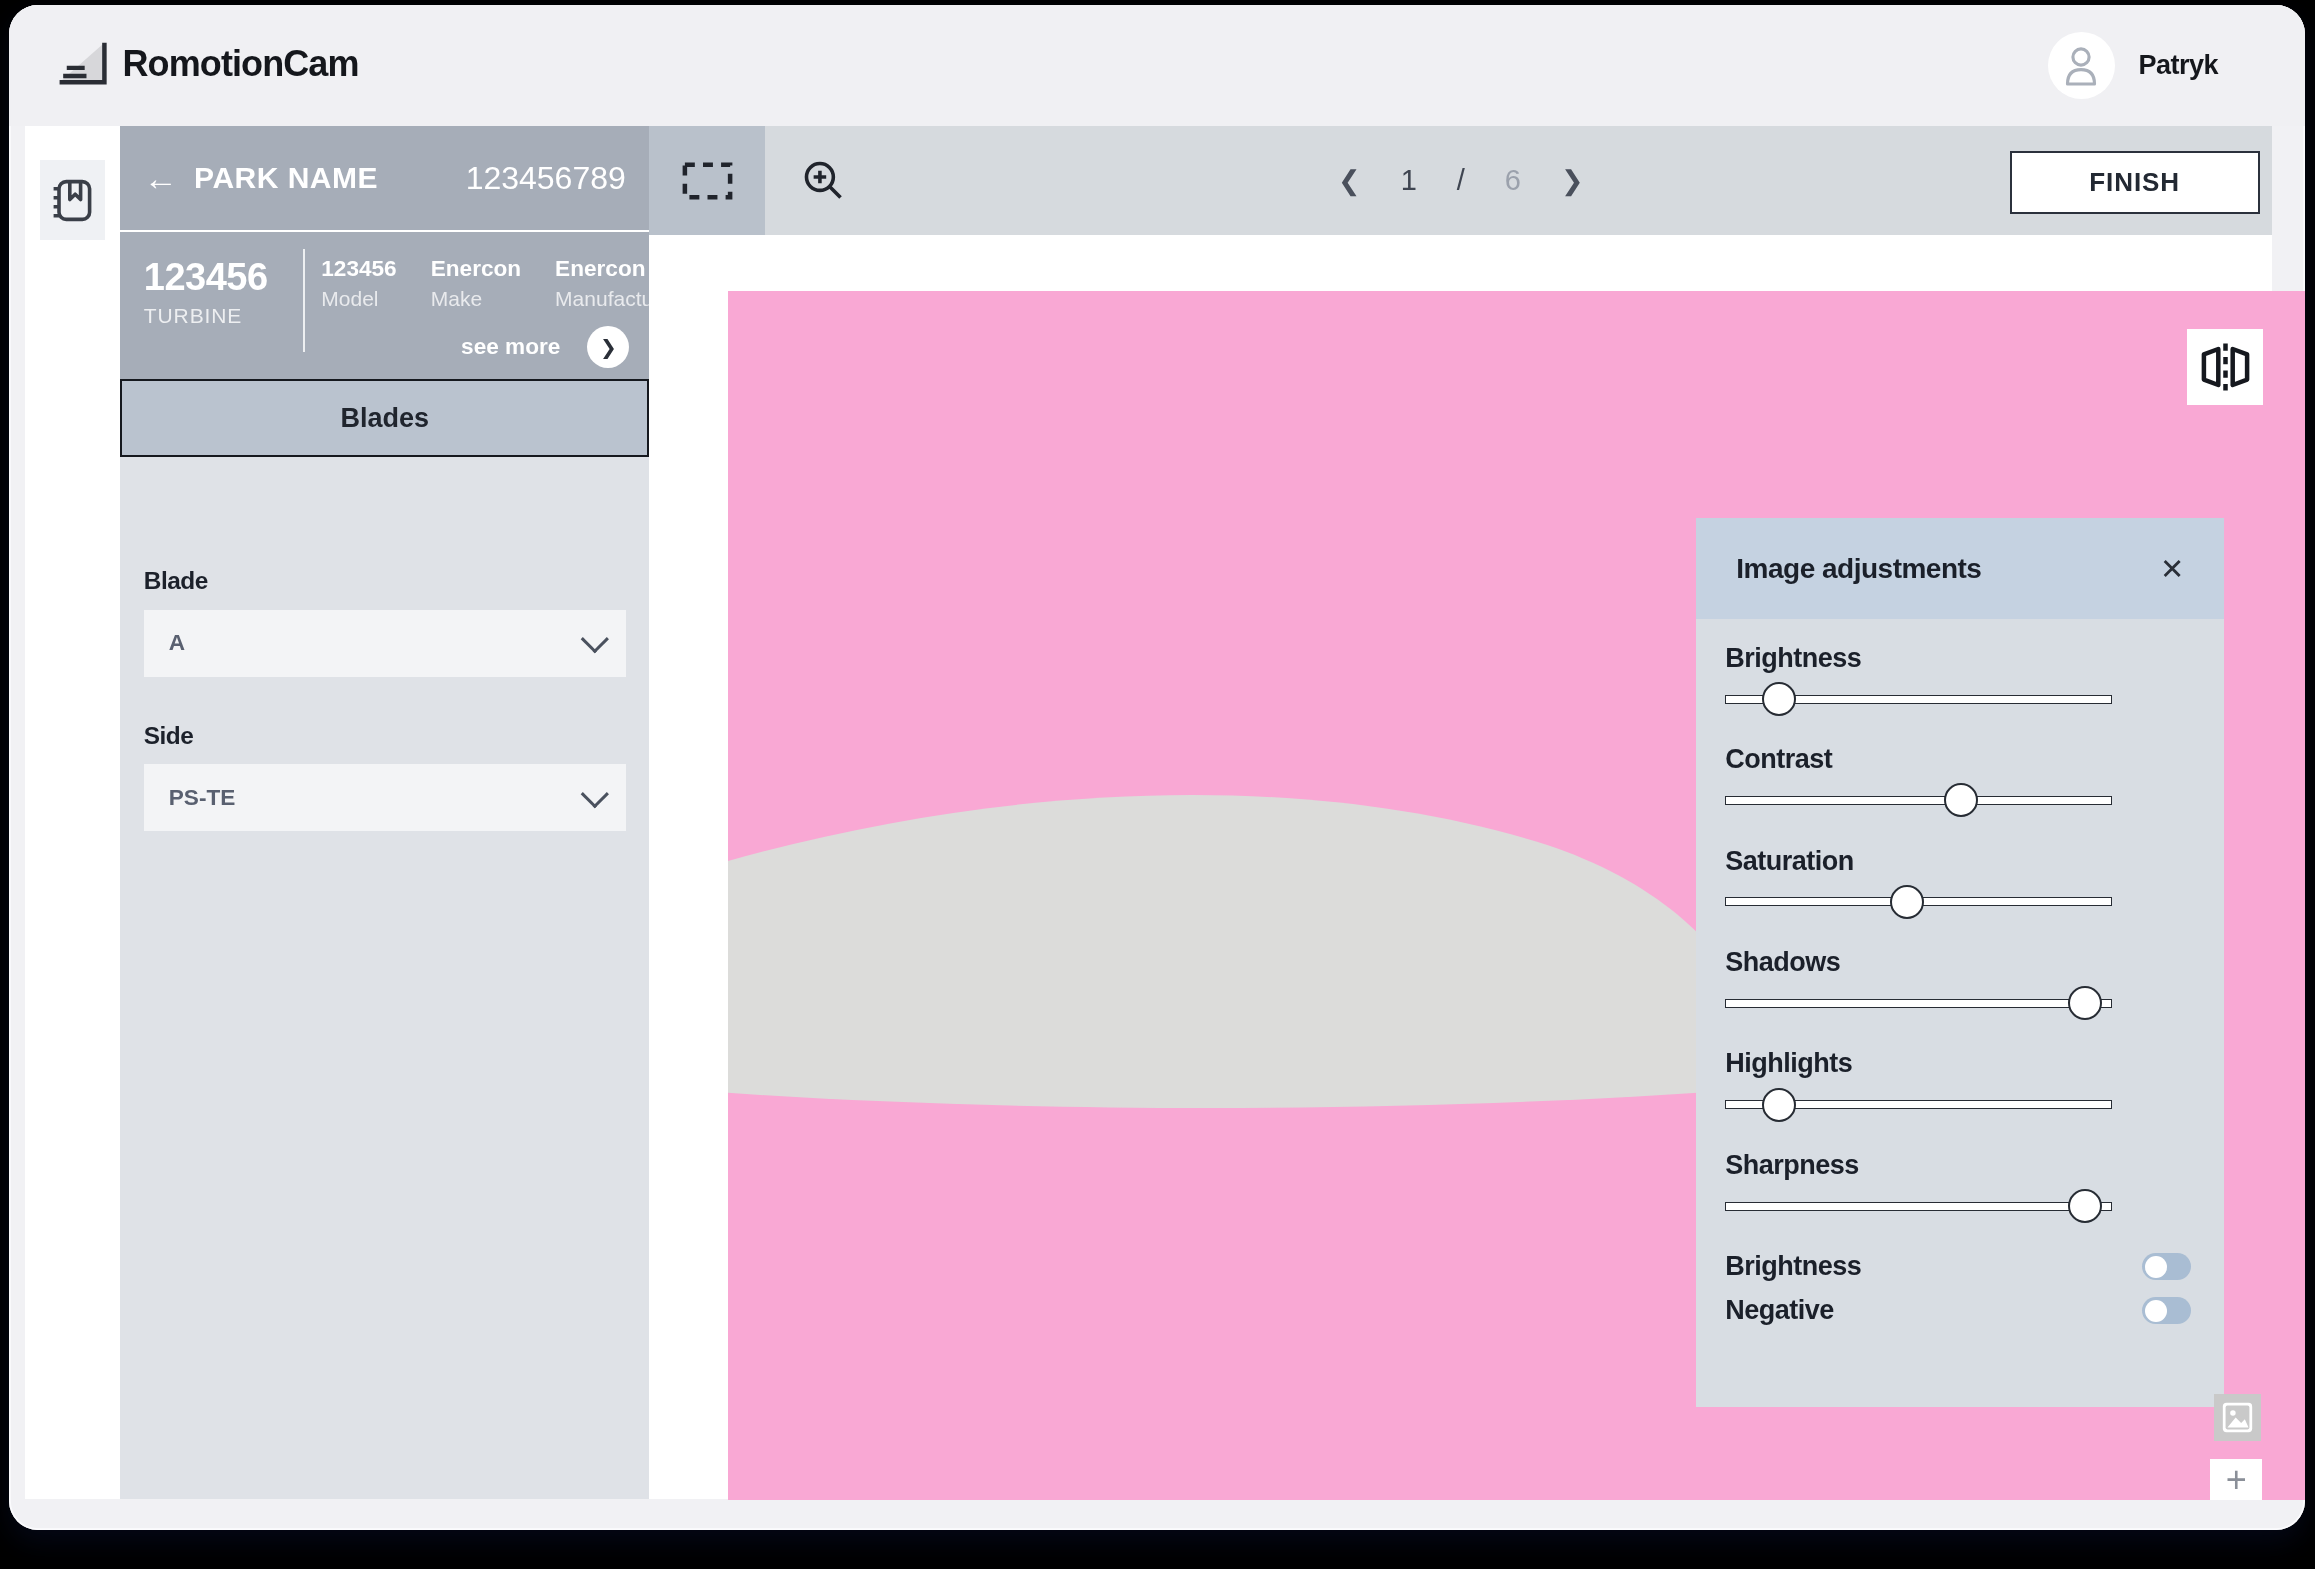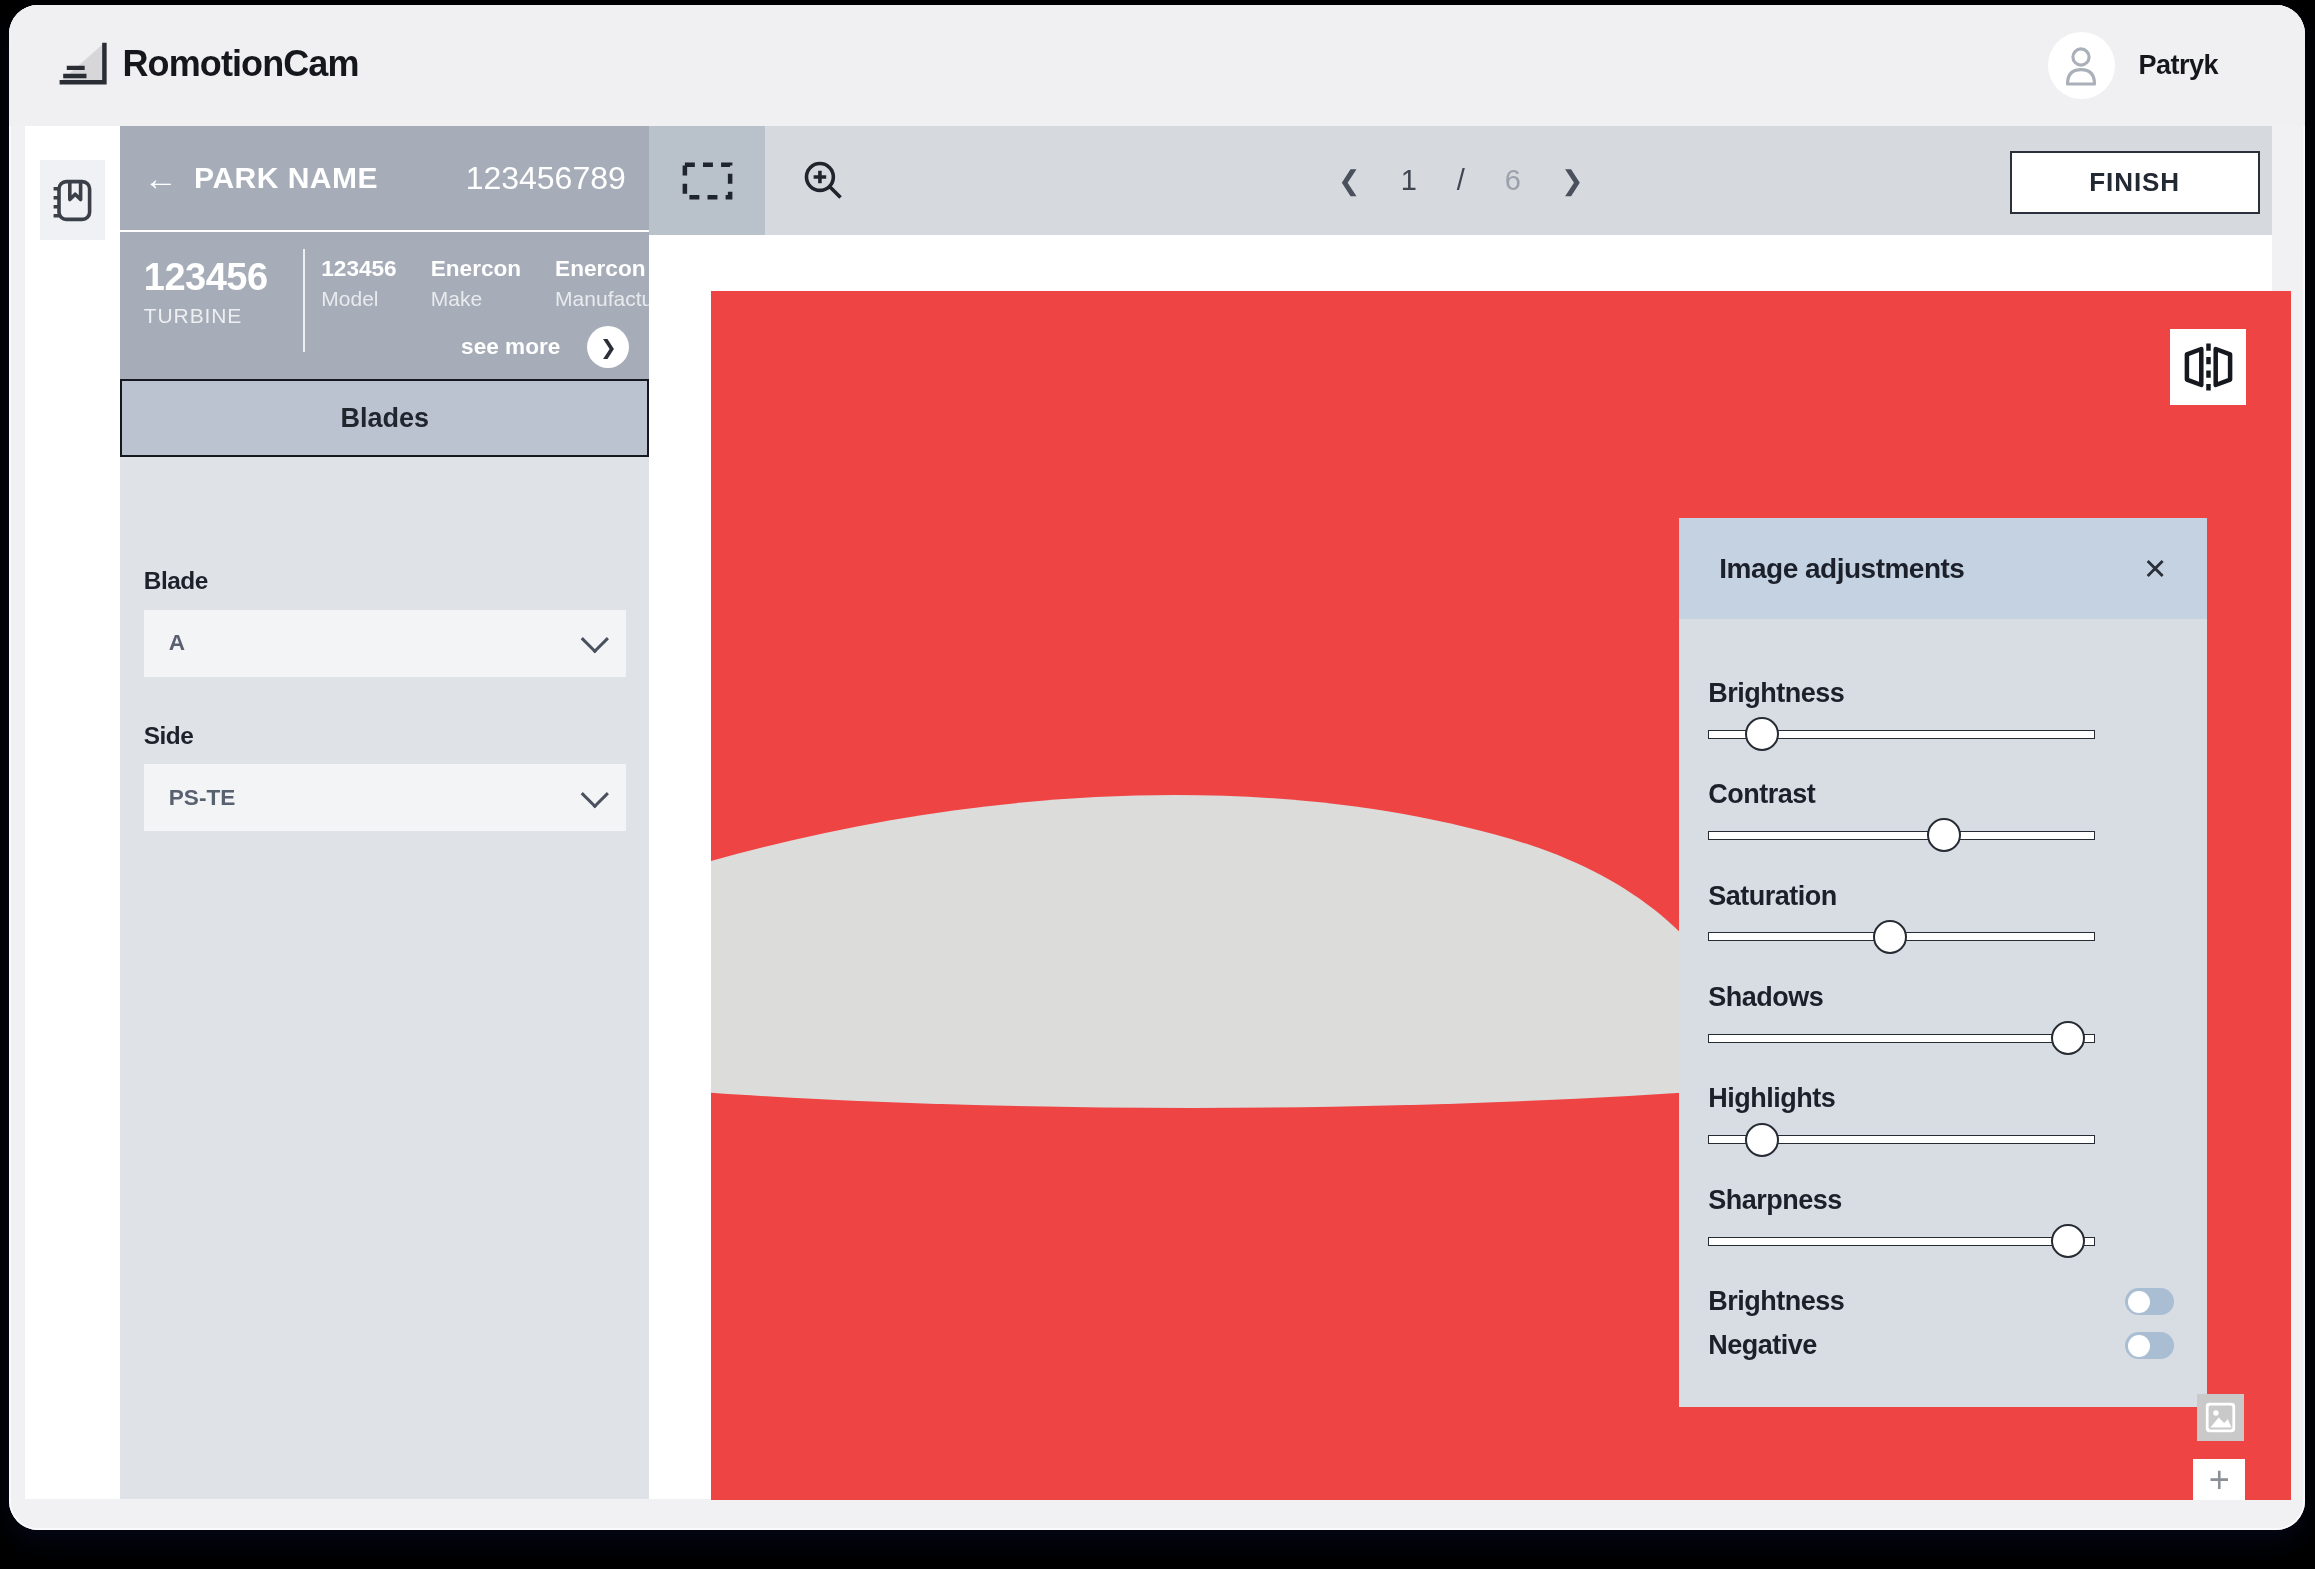--- a/index.html
+++ b/index.html
@@ -59,31 +59,31 @@
   .tool-btn { width:116px; height:109px; display:flex; align-items:center; justify-content:center; cursor:pointer; }
   .tool-btn.active { background:#b9c1cb; }
   .pager { position:absolute; left:50%; transform:translateX(-50%); display:flex; align-items:center; gap:40px;
     font-size:29px; color:#3f4551; }
   .pager .nav { font-size:27px; color:#4a505c; cursor:pointer; }
   .pager .total { color:#9ba1ac; }
   .finish-btn { position:absolute; right:12.7px; top:25px; width:250px; height:63px; background:#fff; border:2.7px solid #2b313c;
     display:flex; align-items:center; justify-content:center; font-size:26px; font-weight:800; letter-spacing:0.9px; color:#232933; cursor:pointer; }
 
   
-  .canvas { position:absolute; left:686px; top:165px; width:1580px; height:1209px; background:#ef4444; overflow:hidden; }
+  .canvas { position:absolute; left:703px; top:165px; width:1580px; height:1209px; background:#f9a8d4; overflow:hidden; }
   .blade-svg { position:absolute; left:0; top:0; width:100%; height:100%; }
   .flip-btn { position:absolute; left:1459px; top:38px; width:76px; height:76px; background:#fff;
     display:flex; align-items:center; justify-content:center; cursor:pointer; }
 
   
   .panel { position:absolute; left:968px; top:227px; width:528px; height:889px; background:#d8dde3; }
   .p-header { height:101px; background:#c5d2e1; display:flex; align-items:center; padding:0 40px; }
   .p-title { font-size:28px; font-weight:700; color:#1b202a; letter-spacing:-0.5px; }
   .p-close { margin-left:auto; font-size:29px; color:#2a2f38; cursor:pointer; }
-  .p-body { padding:23.5px 0 0 29px;margin-top:35px; }
+  .p-body { padding:23.5px 0 0 29px; }
   .slider-row { margin-bottom:25px; }
   .slider-label { font-size:27px; font-weight:700; color:#1b202a; letter-spacing:-0.5px; }
   .track-wrap { position:relative; width:387px; height:40px; margin-top:5.4px; }
   .track { position:absolute; left:0; right:0; top:15.4px; height:9px; background:#fff; border:1.8px solid #272c34; }
   .thumb { position:absolute; top:2.7px; width:34px; height:34px; border-radius:50%; background:#fff; border:2.7px solid #272c34; cursor:pointer; }
   .toggle-row { width:466px; display:flex; align-items:center; justify-content:space-between; margin-bottom:12.7px; }
   .toggle-label { font-size:27px; font-weight:700; color:#1b202a; letter-spacing:-0.5px; }
   .toggle { position:relative; width:49px; height:27px; border-radius:13.6px; background:#a9bdd3; cursor:pointer; }
   .toggle .knob { position:absolute; left:2.7px; top:2.7px; width:22px; height:22px; border-radius:50%; background:#fff; }
 

